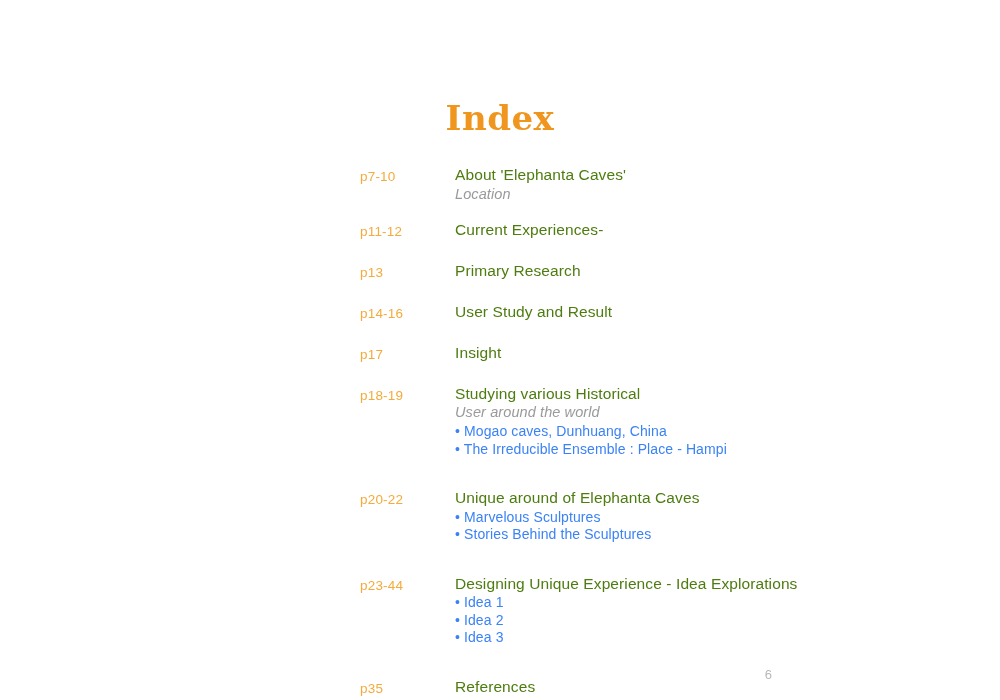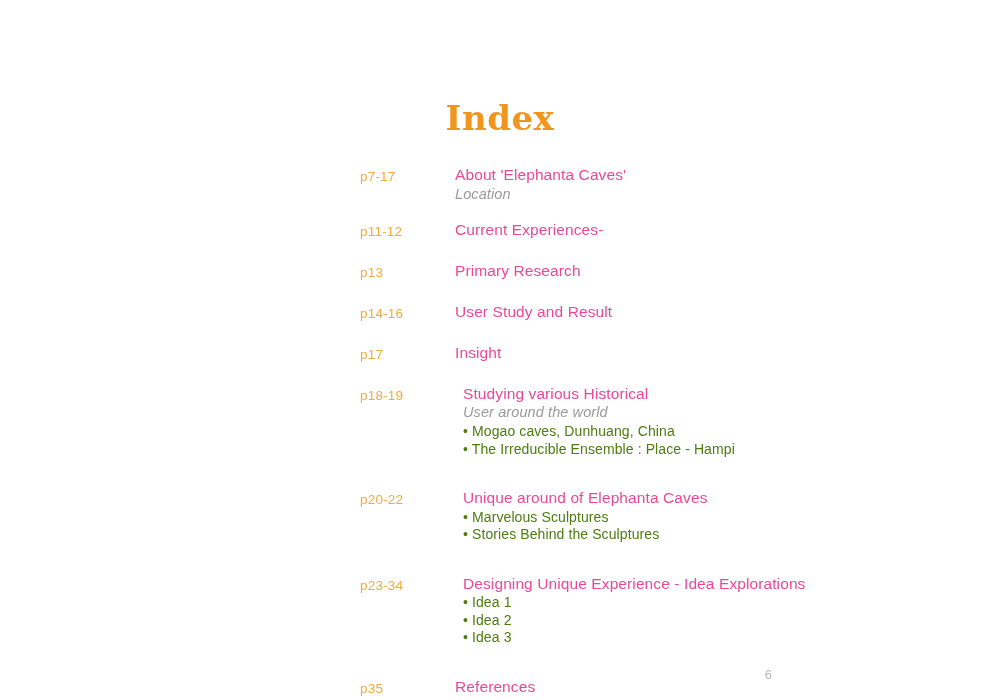--- a/index.html
+++ b/index.html
@@ -52,66 +52,66 @@
     color: #f3ab3c;
     font-size: 13.5px;
     line-height: 19px;
     padding-top: 2px;
     letter-spacing: 0.2px;
   }
   .toc-body {
     flex: 1 1 auto;
   }
   .toc-main {
-    color: #ec4899;
+    color: #4d7c0f;
     font-size: 15.5px;
     line-height: 19.5px;
     letter-spacing: 0.1px;
   }
   .toc-sub {
     color: #9a9a9a;
     font-size: 14.5px;
     line-height: 19px;
     letter-spacing: 0.1px;
     font-style: italic;
   }
   .toc-bullets {
     margin-top: 1px;
   }
   .toc-bullet {
-    color: #4d7c0f;
+    color: #3b82f6;
     font-size: 14px;
     line-height: 17.5px;
     letter-spacing: 0.1px;
   }
 
   
   .gap-sm { margin-bottom: 16px; }
   .gap-md { margin-bottom: 20px; justify-content: center; }
-  .gap-lg { margin-bottom: 30px; gap: 8px; }
+  .gap-lg { margin-bottom: 30px; }
 
   
   .page-number {
     position: absolute;
     right: 24px;
     bottom: 18px;
     color: #b8b8b8;
     font-size: 13px;
   }
 </style>
 </head>
 <body>
 
 <div class="page">
 
   <div class="index-title">Index</div>
 
   <div class="toc" id="toc-container">
       <div class="toc-row gap-sm">
-        <div class="toc-pages">p7-17</div>
+        <div class="toc-pages">p7-10</div>
         <div class="toc-body">
           <div class="toc-main">About 'Elephanta Caves'</div>
           <div class="toc-sub">Location</div>
         </div>
       </div>
       <div class="toc-row gap-md">
         <div class="toc-pages">p11-12</div>
         <div class="toc-body">
           <div class="toc-main">Current Experiences-</div>
         </div>
@@ -149,21 +149,21 @@
         <div class="toc-pages">p20-22</div>
         <div class="toc-body">
           <div class="toc-main">Unique around of Elephanta Caves</div>
           <div class="toc-bullets">
             <div class="toc-bullet">• Marvelous Sculptures</div>
             <div class="toc-bullet">• Stories Behind the Sculptures</div>
           </div>
         </div>
       </div>
       <div class="toc-row gap-lg">
-        <div class="toc-pages">p23-34</div>
+        <div class="toc-pages">p23-44</div>
         <div class="toc-body">
           <div class="toc-main">Designing Unique Experience - Idea Explorations</div>
           <div class="toc-bullets">
             <div class="toc-bullet">• Idea 1</div>
             <div class="toc-bullet">• Idea 2</div>
             <div class="toc-bullet">• Idea 3</div>
           </div>
         </div>
       </div>
       <div class="toc-row gap-sm">

